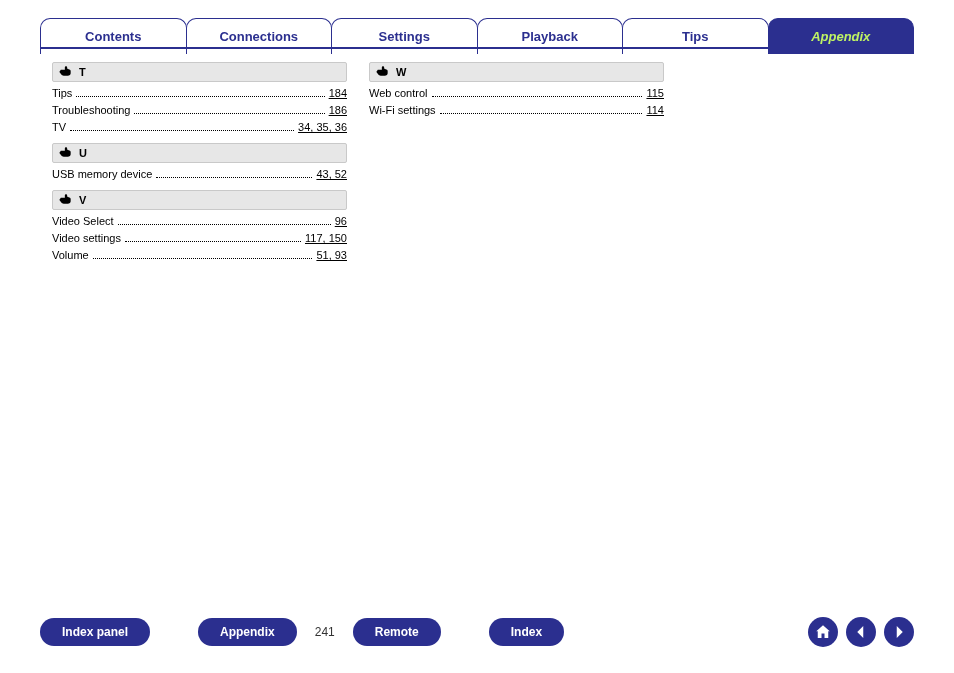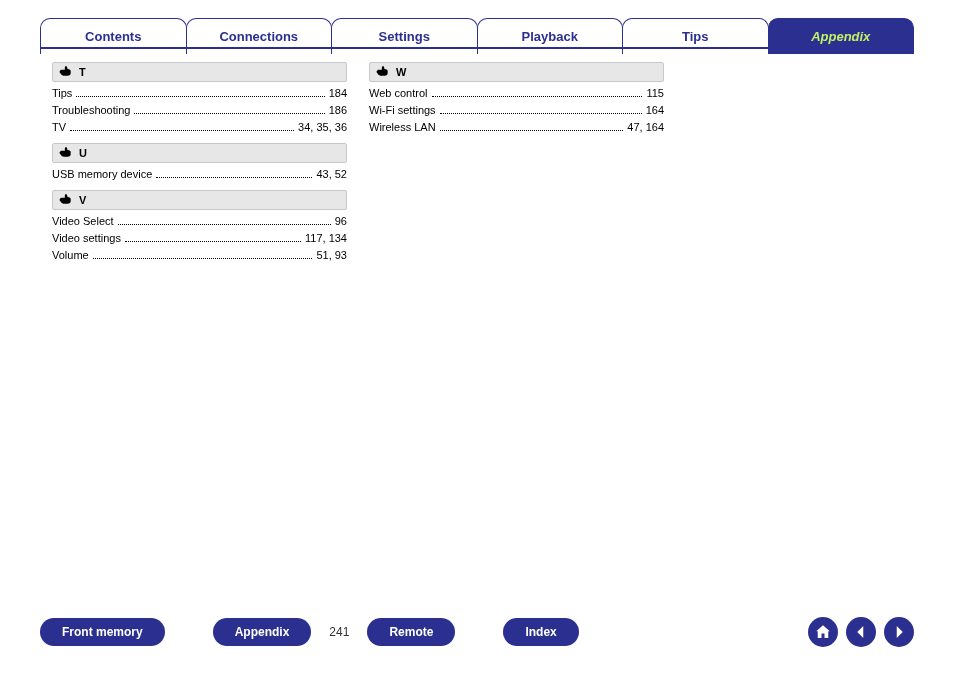--- a/index.html
+++ b/index.html
@@ -76,21 +76,21 @@
     margin:5px 0;
     cursor:pointer;
   }
   .term{ white-space:nowrap; }
   .dots{
     flex:1;
     border-bottom:1px dotted #000;
     margin:0 4px 2px 4px;
     height:8px;
   }
-  .pages{ white-space:nowrap; }
+  .pages{ white-space:nowrap;text-decoration:underline; }
 
   
   .bottombar{
     position:absolute;
     bottom:24px; left:40px; right:40px;
     height:34px;
     display:flex;
     align-items:center;
   }
   .pill{
@@ -182,21 +182,21 @@
           <span>V</span>
         </div>
         <div class="idx-row">
           <span class="term">Video Select</span>
           <span class="dots"></span>
           <span class="pages">96</span>
         </div>
         <div class="idx-row">
           <span class="term">Video settings</span>
           <span class="dots"></span>
-          <span class="pages">117, 134</span>
+          <span class="pages">117, 150</span>
         </div>
         <div class="idx-row">
           <span class="term">Volume</span>
           <span class="dots"></span>
           <span class="pages">51, 93</span>
         </div>
       </div>
     </div>
     <div class="col">
       <div class="group">
@@ -207,34 +207,29 @@
           <span>W</span>
         </div>
         <div class="idx-row">
           <span class="term">Web control</span>
           <span class="dots"></span>
           <span class="pages">115</span>
         </div>
         <div class="idx-row">
           <span class="term">Wi-Fi settings</span>
           <span class="dots"></span>
-          <span class="pages">164</span>
-        </div>
-        <div class="idx-row">
-          <span class="term">Wireless LAN</span>
-          <span class="dots"></span>
-          <span class="pages">47, 164</span>
+          <span class="pages">114</span>
         </div>
       </div>
     </div>
   </div>
 
 <div class="bottombar">
   <div class="btnwrap">
-      <button class="pill">Front memory</button>
+      <button class="pill">Index panel</button>
       <button class="pill">Appendix</button>
     </div>
   <span class="pgnum">241</span>
   <div class="btnwrap">
       <button class="pill">Remote</button>
       <button class="pill">Index</button>
     </div>
   <div class="spacer"></div>
   <div class="navicons">
     <div class="circle">

